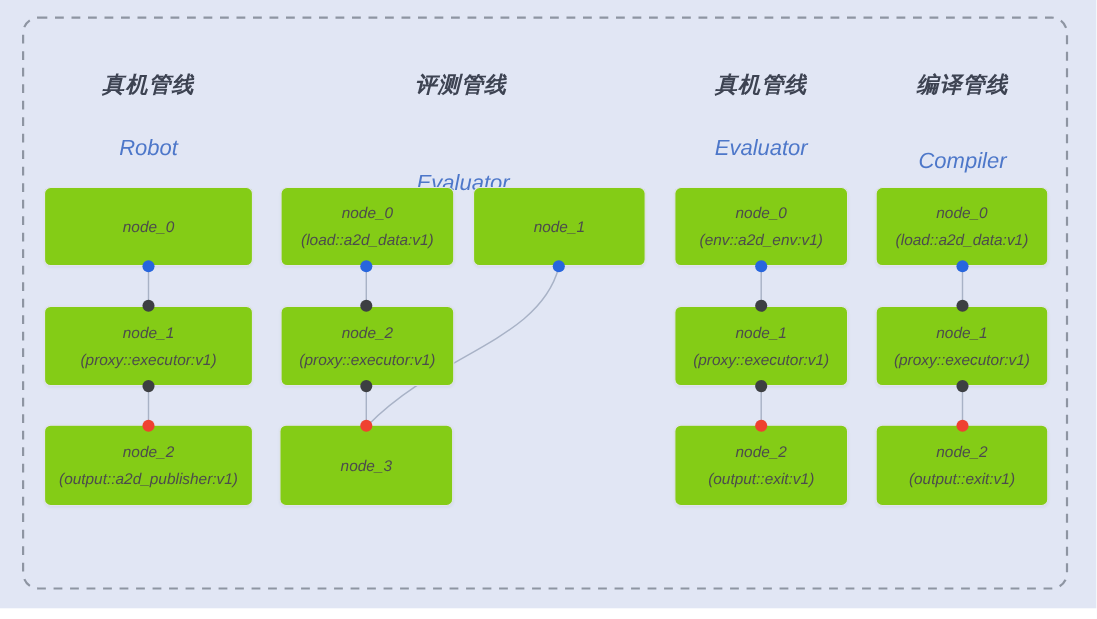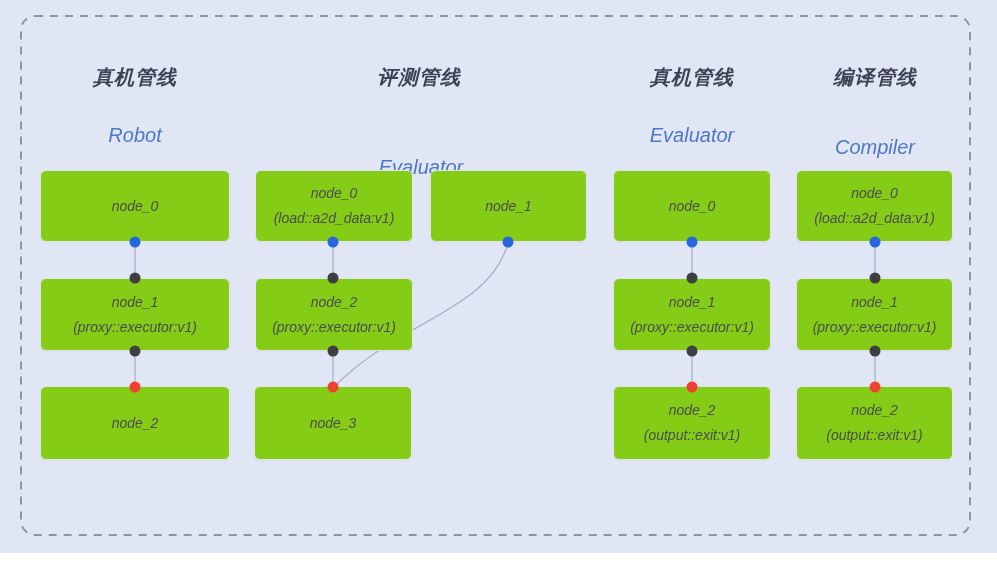--- a/index.html
+++ b/index.html
@@ -41,20 +41,21 @@
         <div class="pipe-title-en" style="left: 135px; top: 124px;">Robot</div>
         <div class="node-box" style="left: 40px; top: 170px; width: 190px; height: 72px;">
           <div class="node-label">node_0</div>
         </div>
         <div class="node-box" style="left: 40px; top: 278px; width: 190px; height: 73px;">
           <div class="node-label">node_1</div>
           <div class="node-sublabel">(proxy::executor:v1)</div>
         </div>
         <div class="node-box" style="left: 40px; top: 386px; width: 190px; height: 74px;">
           <div class="node-label">node_2</div>
+          <div class="node-sublabel">(output::a2d_publisher:v1)</div>
         </div>
         <div class="port-dot" style="left: 135px; top: 242px; background: rgb(40, 102, 221);"></div>
         <div class="port-dot" style="left: 135px; top: 278px; background: rgb(61, 63, 66);"></div>
         <div class="port-dot" style="left: 135px; top: 351px; background: rgb(61, 63, 66);"></div>
         <div class="port-dot" style="left: 135px; top: 387px; background: rgb(239, 65, 48);"></div>
         <div class="pipe-title-zh" style="left: 419px; top: 64px;">评测管线</div>
         <div class="pipe-title-en" style="left: 421px; top: 124px; margin-top: 32px;">Evaluator</div>
         <div class="node-box" style="left: 255px; top: 170px; width: 158px; height: 72px;">
           <div class="node-label">node_0</div>
           <div class="node-sublabel">(load::a2d_data:v1)</div>
@@ -71,20 +72,21 @@
         </div>
         <div class="port-dot" style="left: 333px; top: 242px; background: rgb(40, 102, 221);"></div>
         <div class="port-dot" style="left: 508px; top: 242px; background: rgb(40, 102, 221);"></div>
         <div class="port-dot" style="left: 333px; top: 278px; background: rgb(61, 63, 66);"></div>
         <div class="port-dot" style="left: 333px; top: 351px; background: rgb(61, 63, 66);"></div>
         <div class="port-dot" style="left: 333px; top: 387px; background: rgb(239, 65, 48);"></div>
         <div class="pipe-title-zh" style="left: 692px; top: 64px;">真机管线</div>
         <div class="pipe-title-en" style="left: 692px; top: 124px;">Evaluator</div>
         <div class="node-box" style="left: 613px; top: 170px; width: 158px; height: 72px;">
           <div class="node-label">node_0</div>
+          <div class="node-sublabel">(env::a2d_env:v1)</div>
         </div>
         <div class="node-box" style="left: 613px; top: 278px; width: 158px; height: 73px;">
           <div class="node-label">node_1</div>
           <div class="node-sublabel">(proxy::executor:v1)</div>
         </div>
         <div class="node-box" style="left: 613px; top: 386px; width: 158px; height: 74px;">
           <div class="node-label">node_2</div>
           <div class="node-sublabel">(output::exit:v1)</div>
         </div>
         <div class="port-dot" style="left: 692px; top: 242px; background: rgb(40, 102, 221);"></div>

